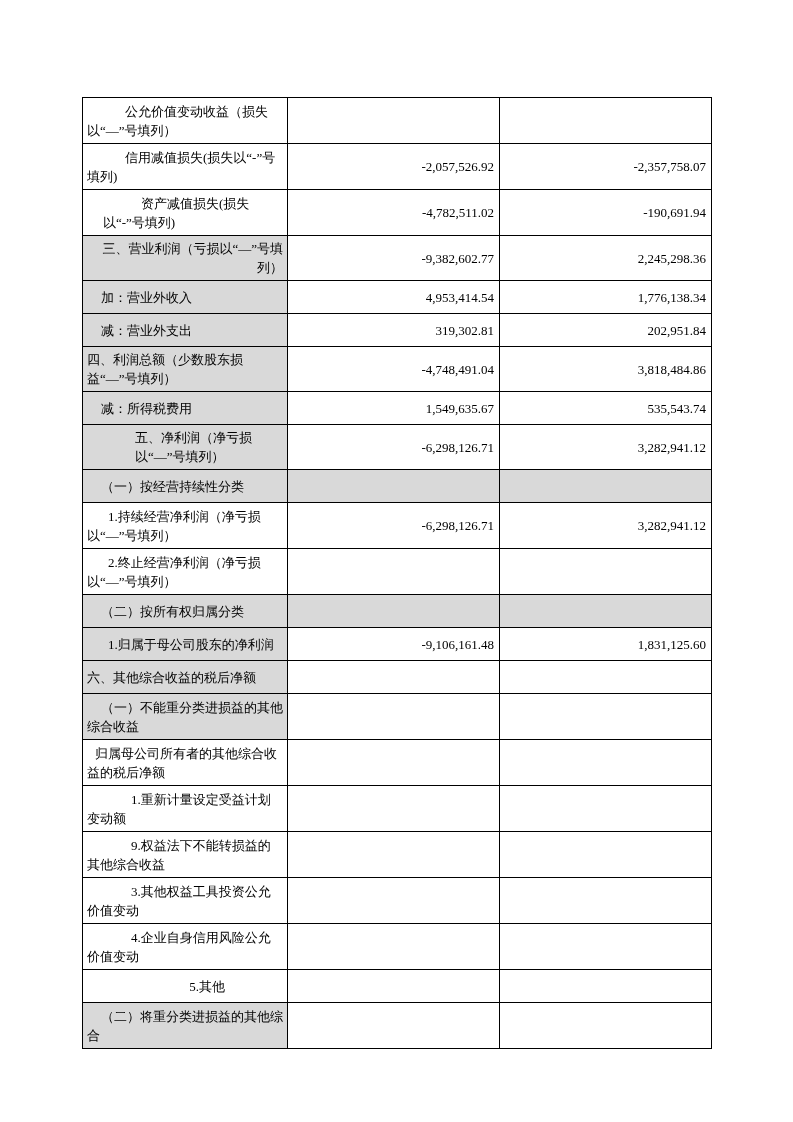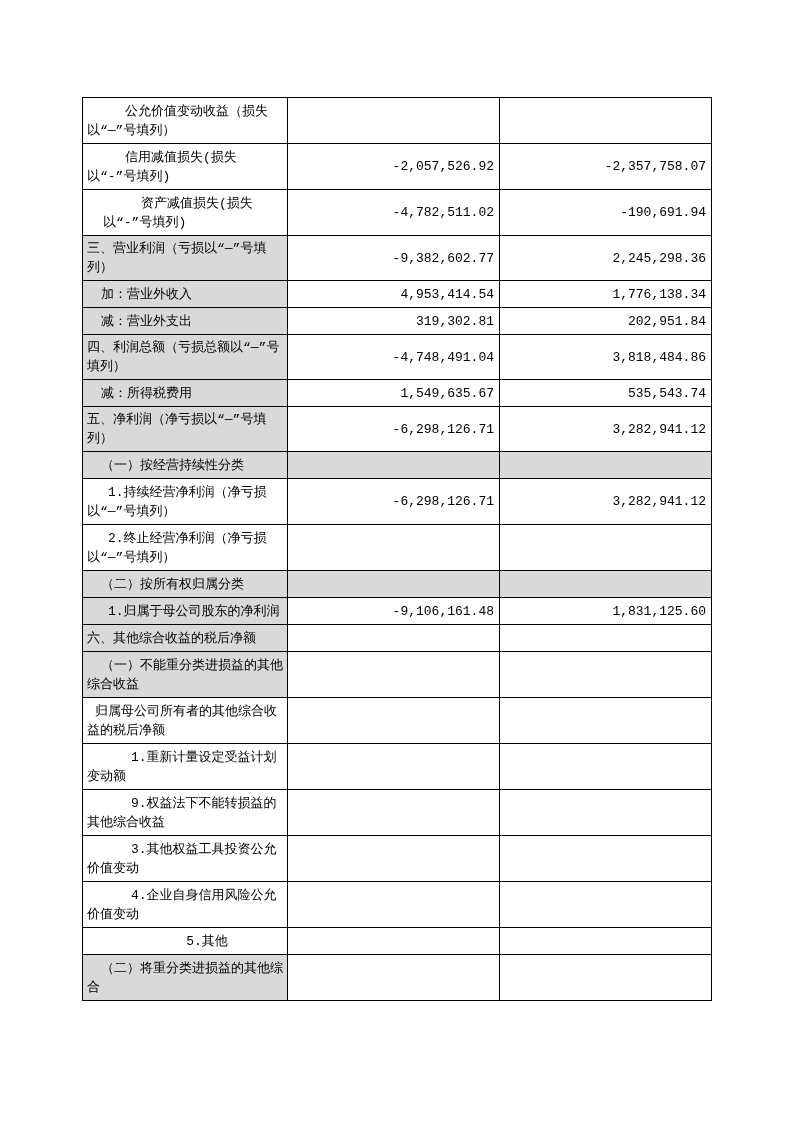--- a/index.html
+++ b/index.html
@@ -21,38 +21,37 @@
     background: #ffffff;
     overflow: hidden;
   }
   table.fin-table {
     position: absolute;
     left: 82px;
     top: 97px;
     width: 629px;
     border-collapse: collapse;
     table-layout: fixed;
-    font-family: Liberation Mono, monospace;
   }
   td {
     border: 1px solid #000000;
     font-size: 13px;
     line-height: 19px;
     vertical-align: middle;
     overflow: hidden;
     padding: 3px 5px;
   }
   td.label-cell {
     text-align: left;
     padding: 3px 4px;
   }
   td.value-cell {
     text-align: right;
   }
-  tr.h1 { height: 27px; }
+  tr.h1 { height: 33px; }
   tr.h2 { height: 46px; }
   .shaded { background: var(--shade, #d9d9d9); }
   .label-text { word-break: break-all; }
 </style>
 </head>
 <body>
 
 <div class="page">
   <table class="fin-table">
     <colgroup>
@@ -89,21 +88,21 @@
           </td>
           <td class="value-cell">
             <div>-4,782,511.02</div>
           </td>
           <td class="value-cell">
             <div>-190,691.94</div>
           </td>
         </tr>
         <tr class="h1">
           <td class="label-cell shaded">
-            <div class="label-text" style="text-indent: 0px;">三、营业利润（亏损以“—”号填列）</div>
+            <div class="label-text" style="text-indent: 0px; text-align: right;">三、营业利润（亏损以“—”号填列）</div>
           </td>
           <td class="value-cell">
             <div>-9,382,602.77</div>
           </td>
           <td class="value-cell">
             <div>2,245,298.36</div>
           </td>
         </tr>
         <tr class="h1">
           <td class="label-cell shaded">
@@ -122,21 +121,21 @@
           </td>
           <td class="value-cell">
             <div>319,302.81</div>
           </td>
           <td class="value-cell">
             <div>202,951.84</div>
           </td>
         </tr>
         <tr class="h1">
           <td class="label-cell shaded">
-            <div class="label-text" style="text-indent: 0px;">四、利润总额（亏损总额以“—”号填列）</div>
+            <div class="label-text" style="text-indent: 0px;">四、利润总额（少数股东损益“—”号填列）</div>
           </td>
           <td class="value-cell">
             <div>-4,748,491.04</div>
           </td>
           <td class="value-cell">
             <div>3,818,484.86</div>
           </td>
         </tr>
         <tr class="h1">
           <td class="label-cell shaded">
@@ -144,21 +143,21 @@
           </td>
           <td class="value-cell">
             <div>1,549,635.67</div>
           </td>
           <td class="value-cell">
             <div>535,543.74</div>
           </td>
         </tr>
         <tr class="h1">
           <td class="label-cell shaded">
-            <div class="label-text" style="text-indent: 0px;">五、净利润（净亏损以“—”号填列）</div>
+            <div class="label-text" style="text-indent: 0px; margin-left: 48px;">五、净利润（净亏损以“—”号填列）</div>
           </td>
           <td class="value-cell">
             <div>-6,298,126.71</div>
           </td>
           <td class="value-cell">
             <div>3,282,941.12</div>
           </td>
         </tr>
         <tr class="h1">
           <td class="label-cell shaded">

